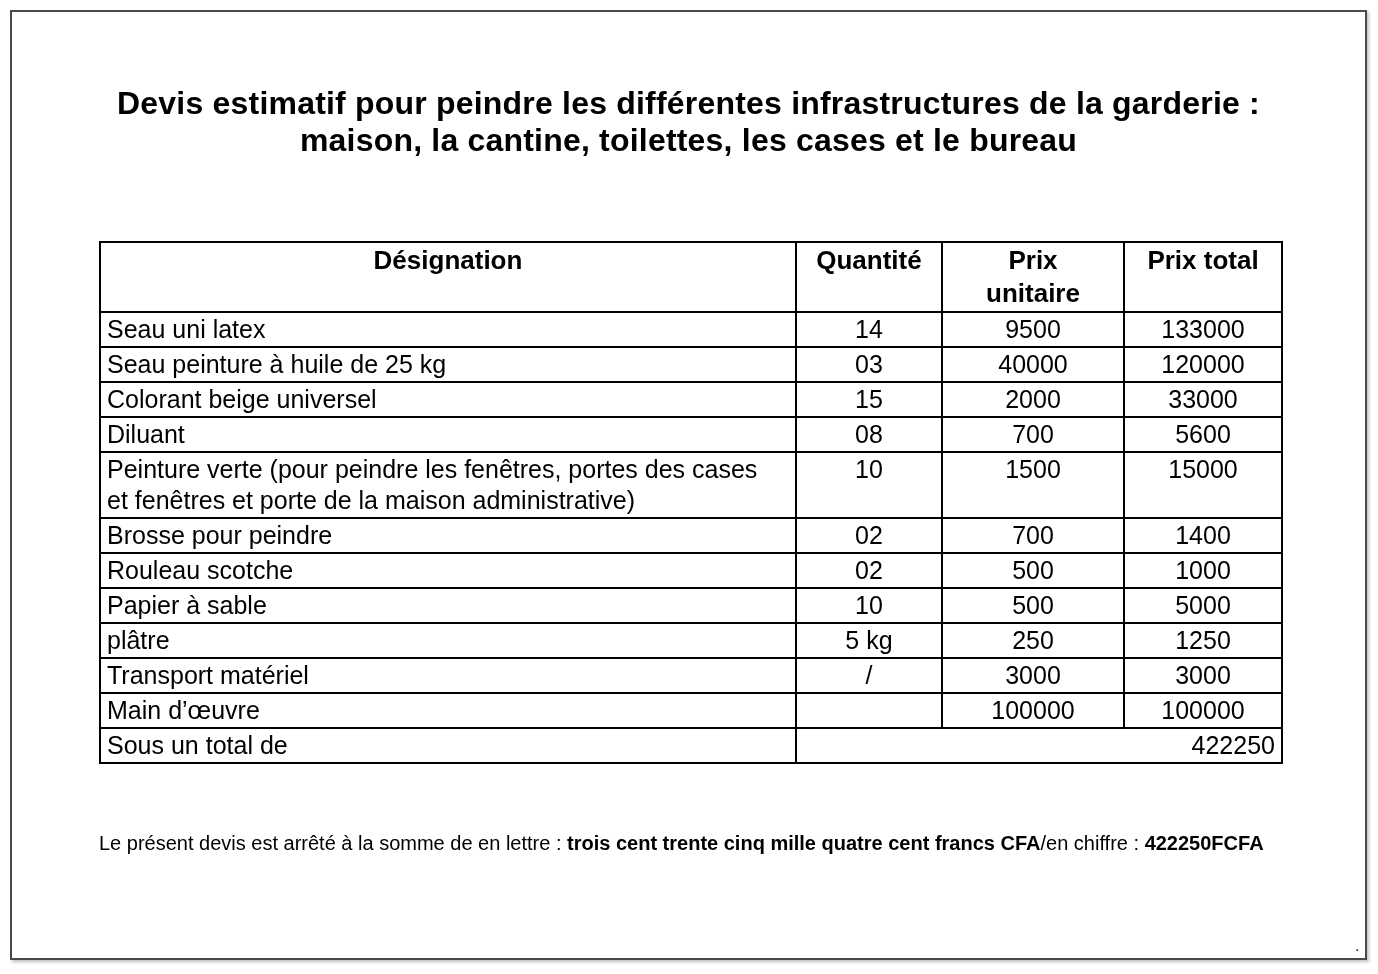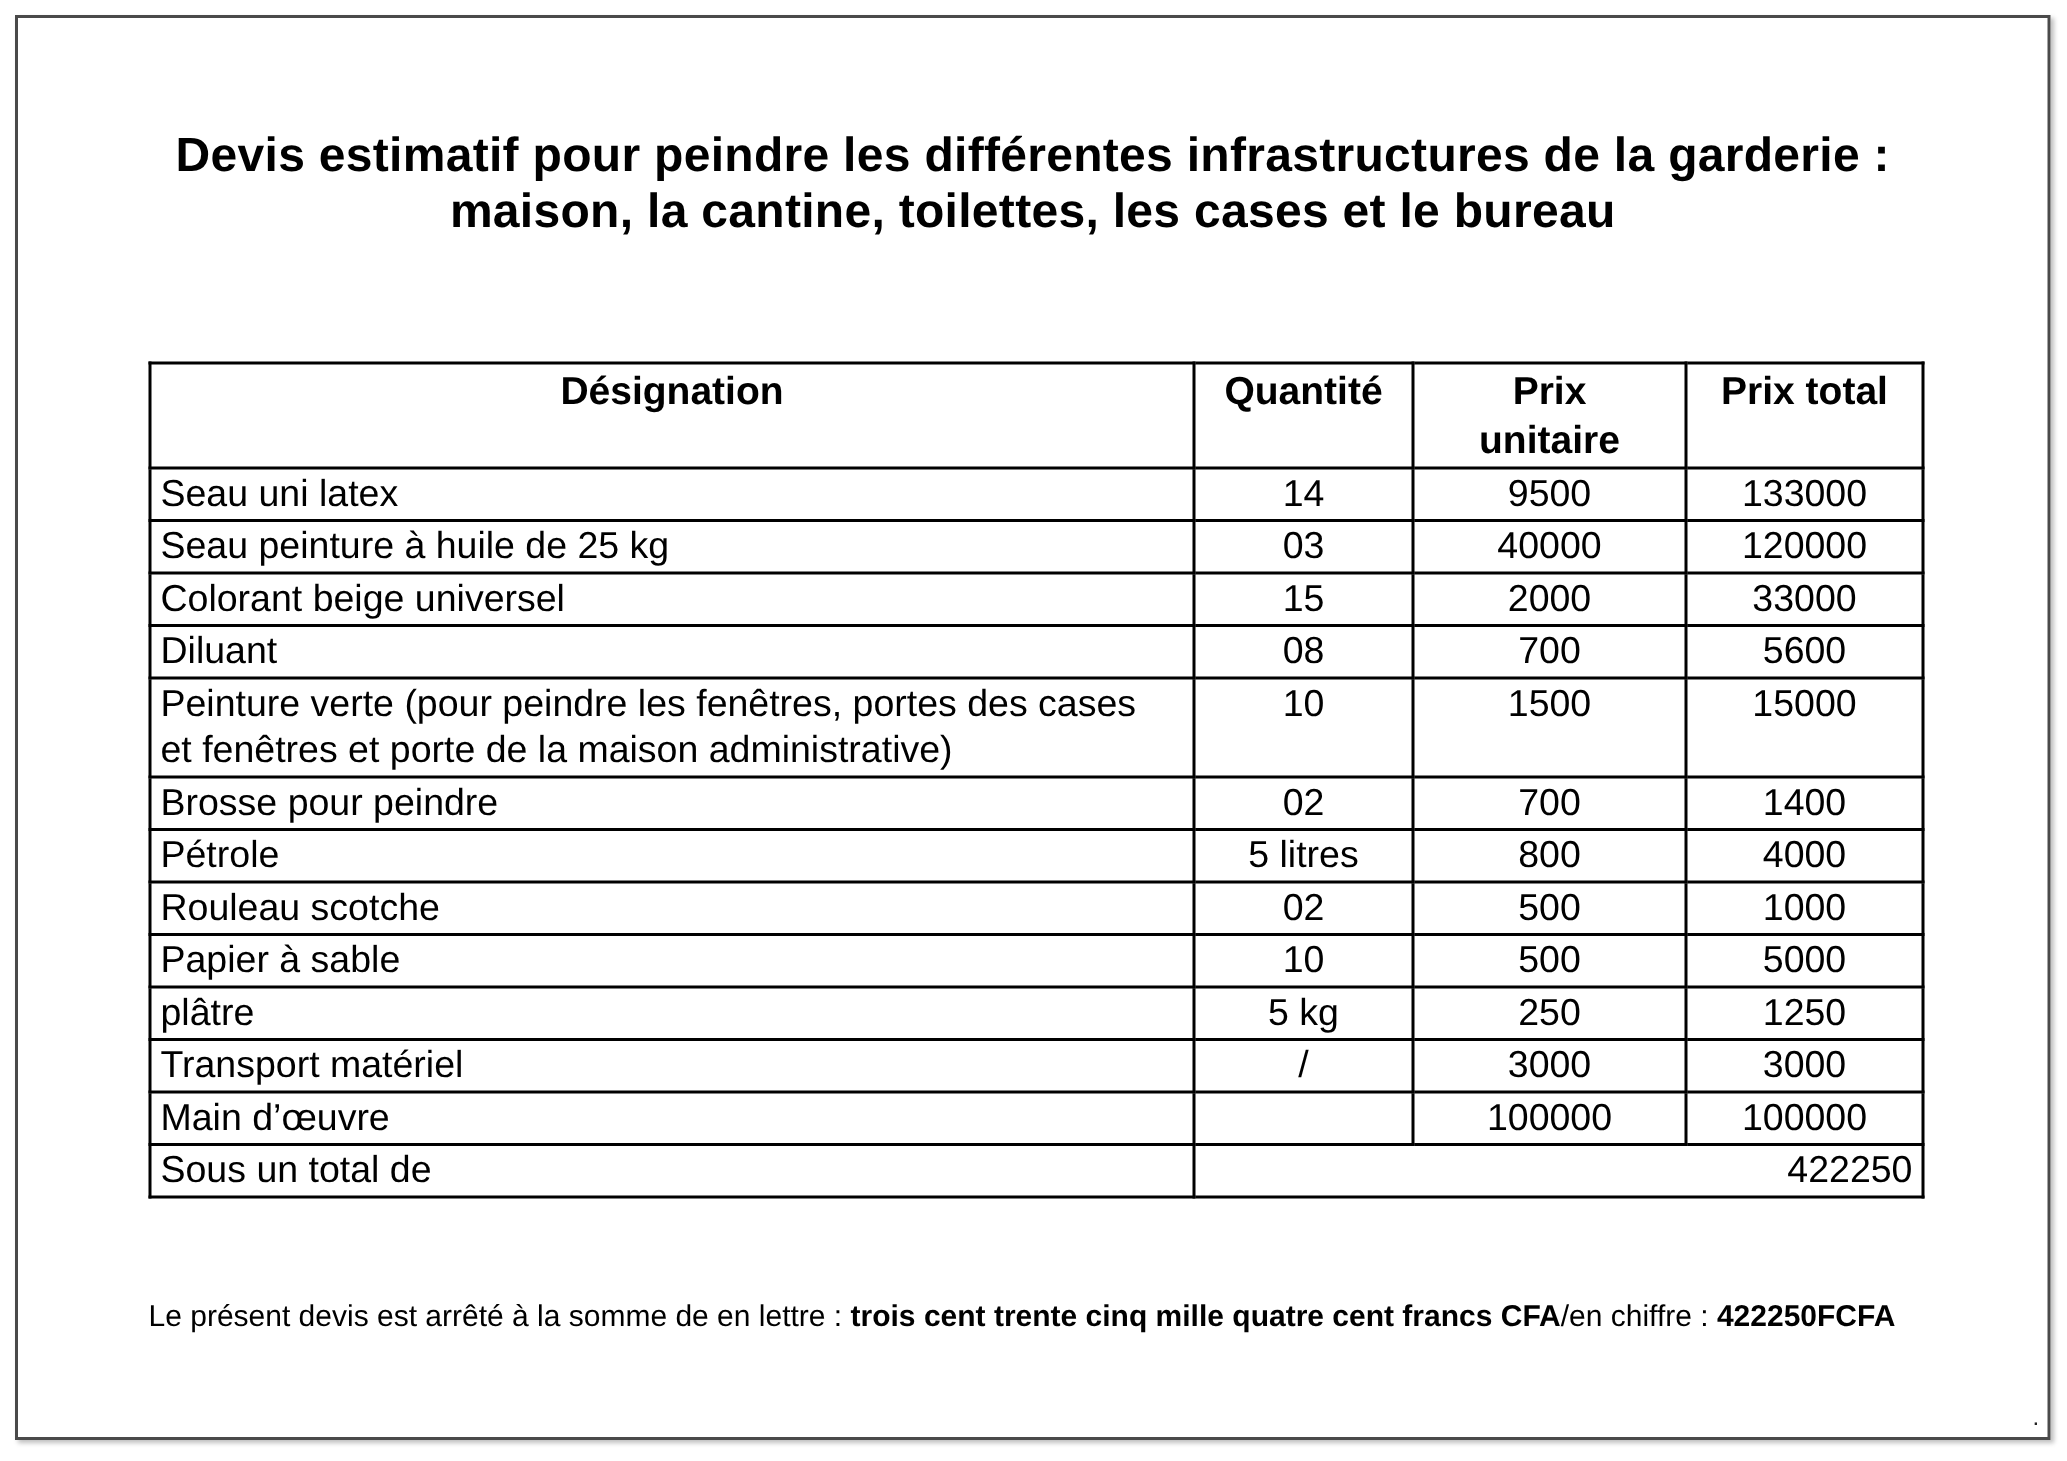--- a/index.html
+++ b/index.html
@@ -138,26 +138,20 @@
         <td>1500</td>
         <td>15000</td>
       </tr>
       <tr>
         <td class="designation">Brosse pour peindre</td>
         <td>02</td>
         <td>700</td>
         <td>1400</td>
       </tr>
       <tr>
-        <td class="designation">Pétrole</td>
-        <td>5 litres</td>
-        <td>800</td>
-        <td>4000</td>
-      </tr>
-      <tr>
         <td class="designation">Rouleau scotche</td>
         <td>02</td>
         <td>500</td>
         <td>1000</td>
       </tr>
       <tr>
         <td class="designation">Papier à sable</td>
         <td>10</td>
         <td>500</td>
         <td>5000</td>

